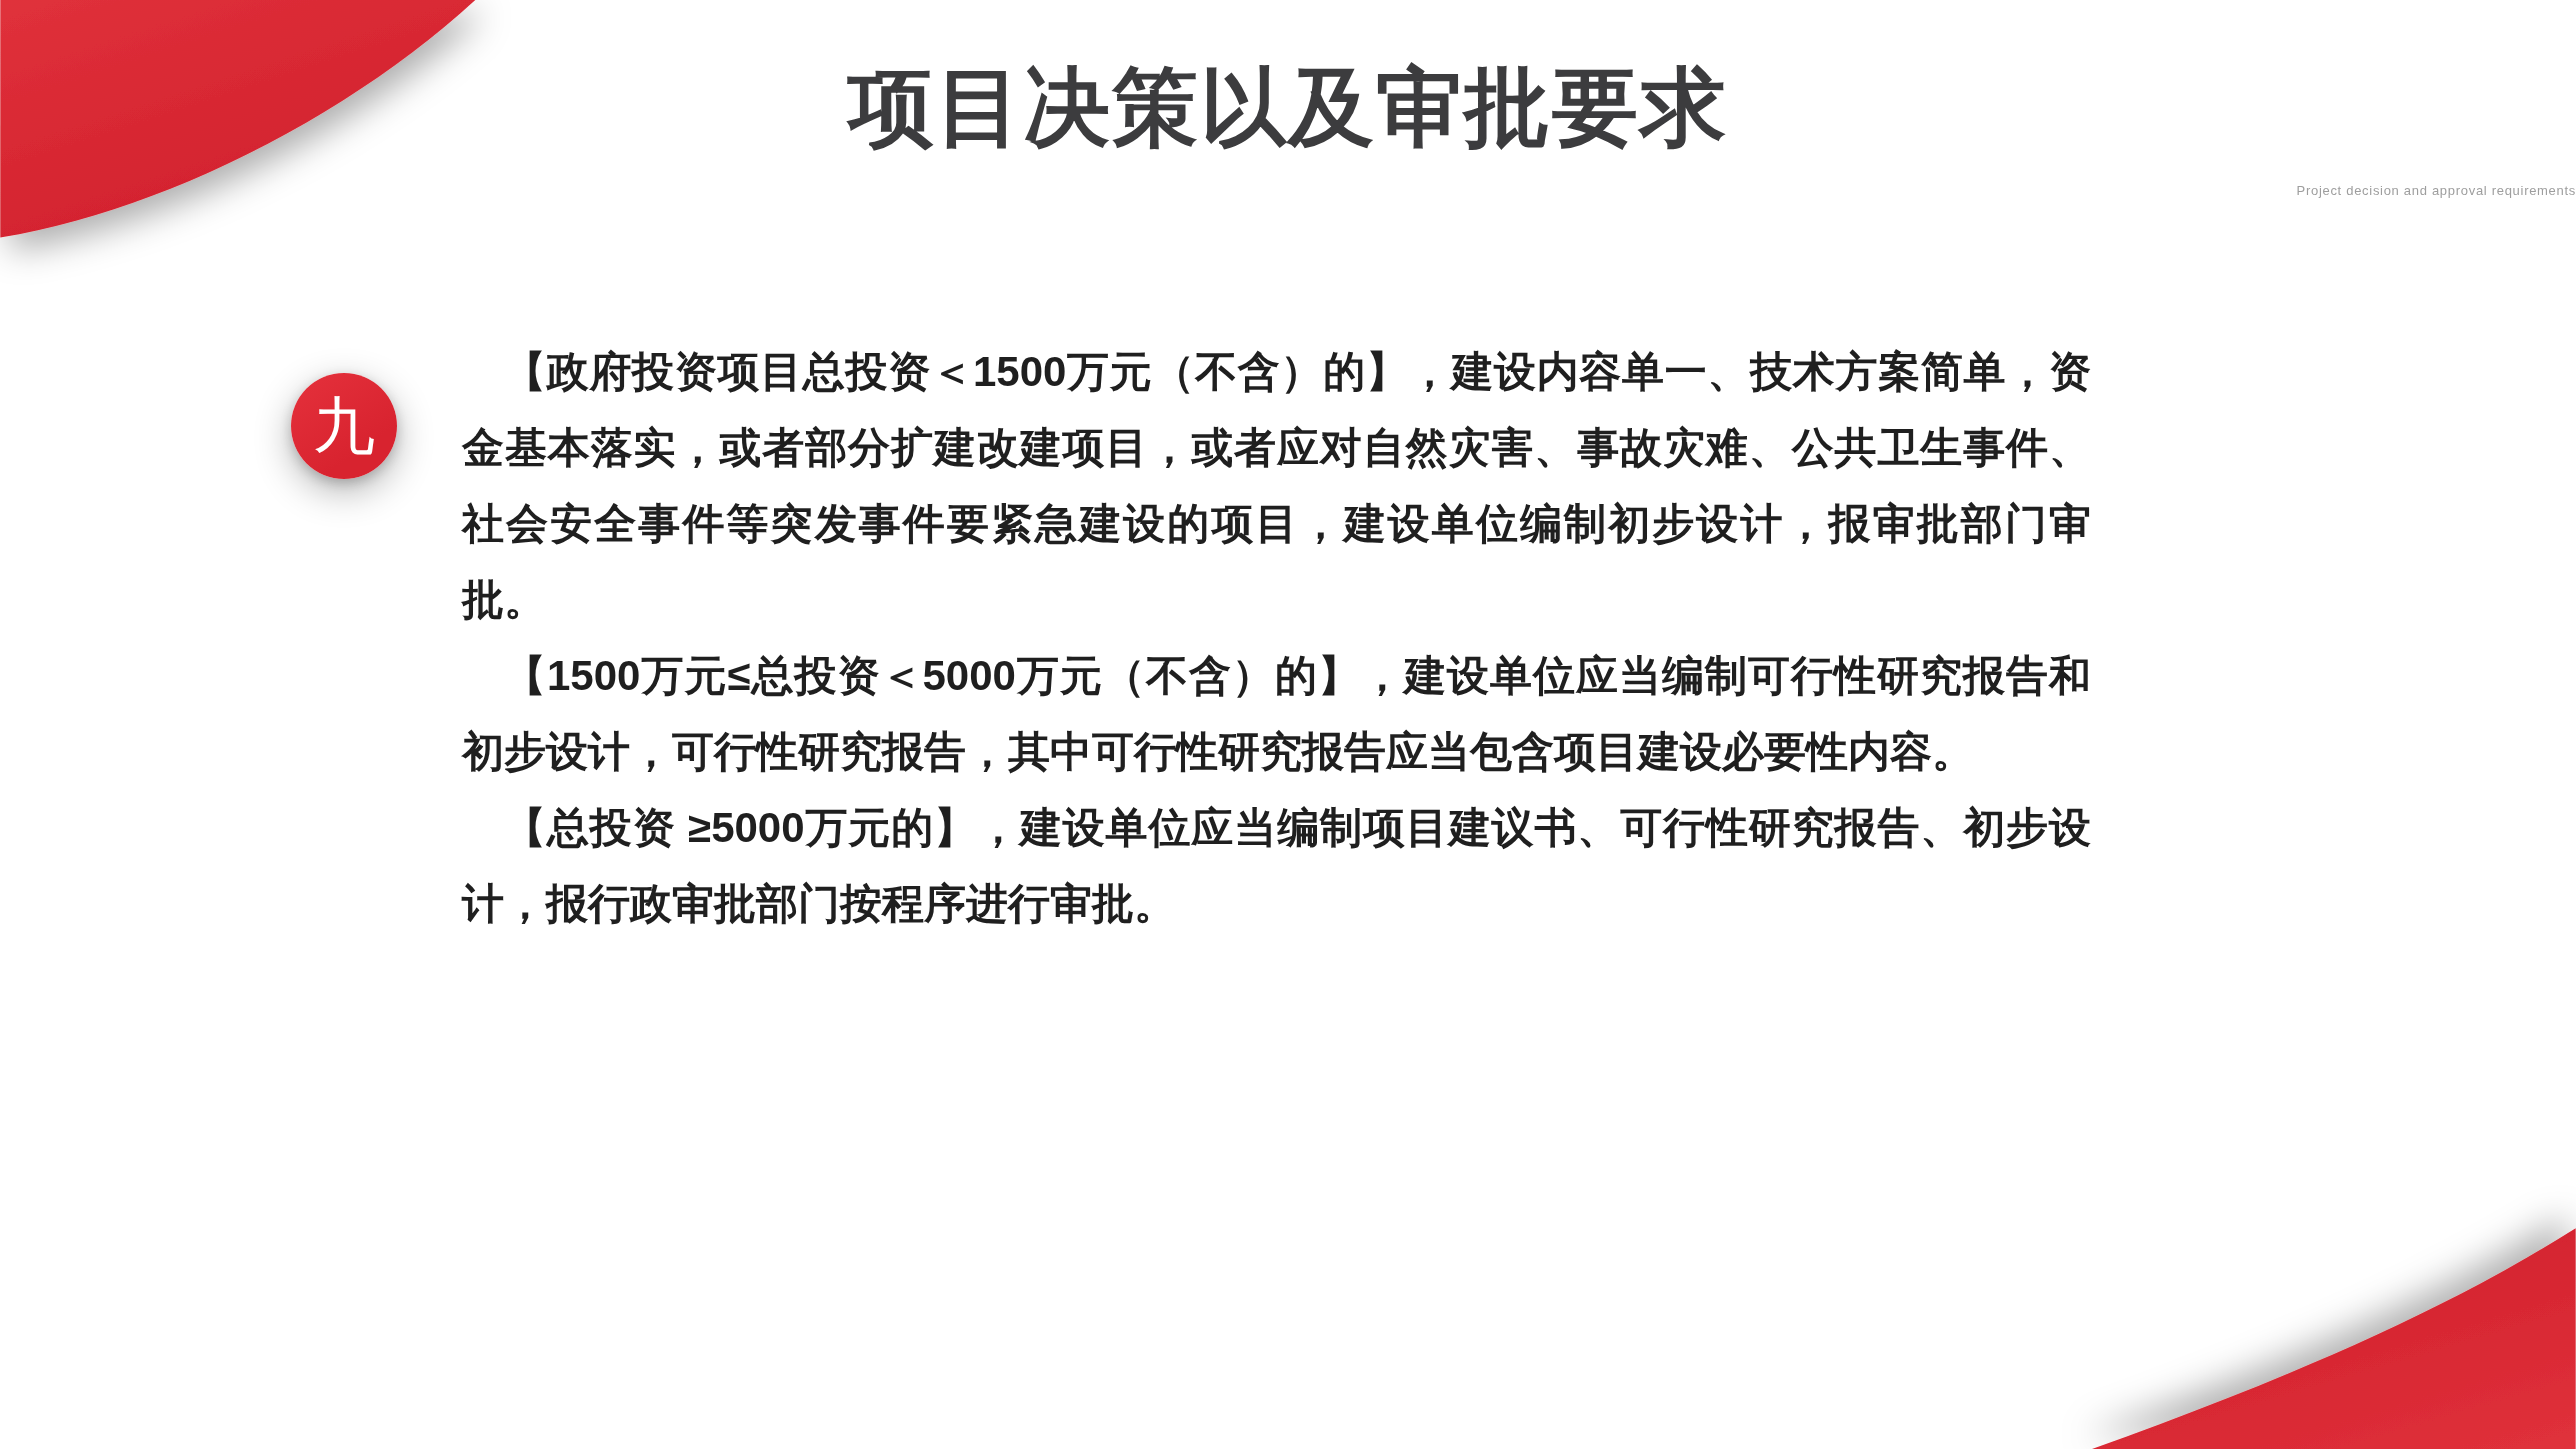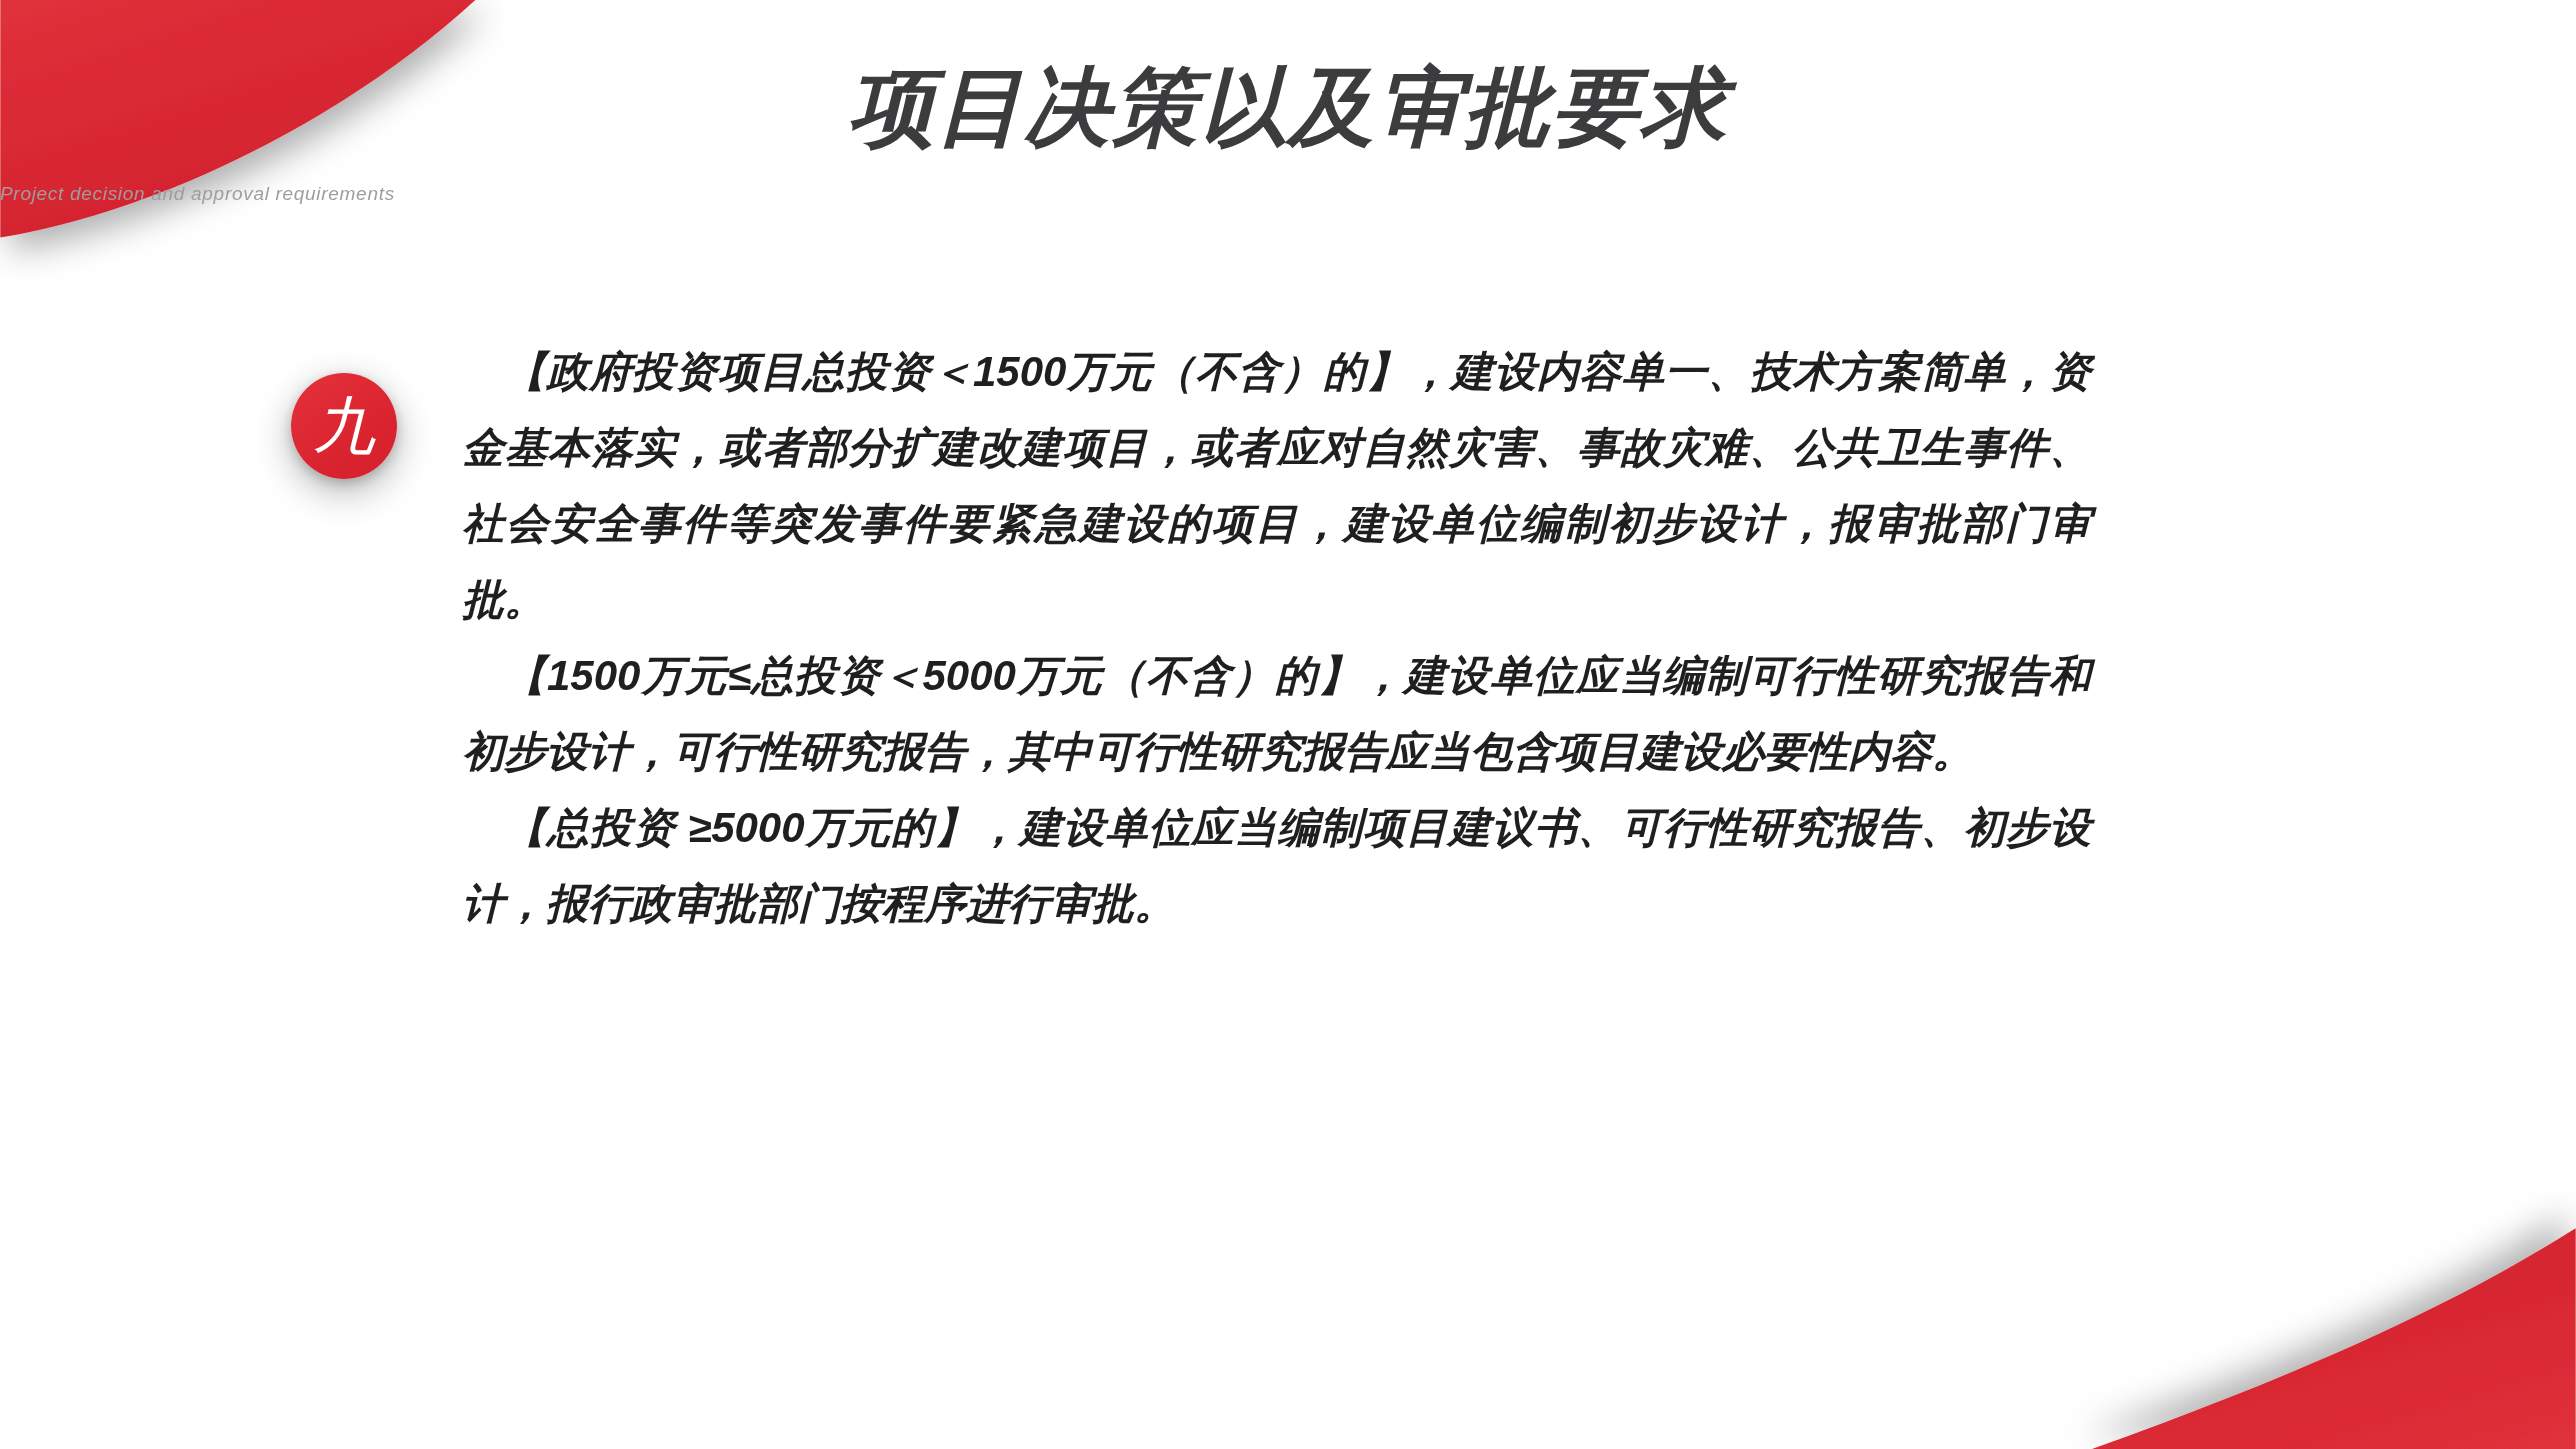--- a/index.html
+++ b/index.html
@@ -7,21 +7,20 @@
     padding: 0;
     background: #ffffff;
     font-family: "Liberation Sans", "DejaVu Sans", sans-serif;
   }
   .slide {
     position: relative;
     width: 2576px;
     height: 1449px;
     background: #ffffff;
     overflow: hidden;
-    font-style: italic;
   }
   .deco-svg {
     position: absolute;
     left: 0; top: 0;
     width: 2576px; height: 1449px;
     pointer-events: none;
   }
   .page-title {
     position: absolute;
     top: 58px;
@@ -32,22 +31,22 @@
     line-height: 1.15;
     font-weight: 900;
     letter-spacing: 2px;
     color: var(--title_gray, #3c3c3e);
   }
   .page-subtitle {
     position: absolute;
     top: 183px;
     left: 0;
     width: 100%;
-    text-align: left;
-    font-size: 19px;
+    text-align: right;
+    font-size: 13px;
     font-weight: 400;
     letter-spacing: 0.7px;
     color: var(--subtitle_gray, #9e9e9e);
   }
   .section-badge {
     position: absolute;
     left: 291px;
     top: 373px;
     width: 106px;
     height: 106px;

